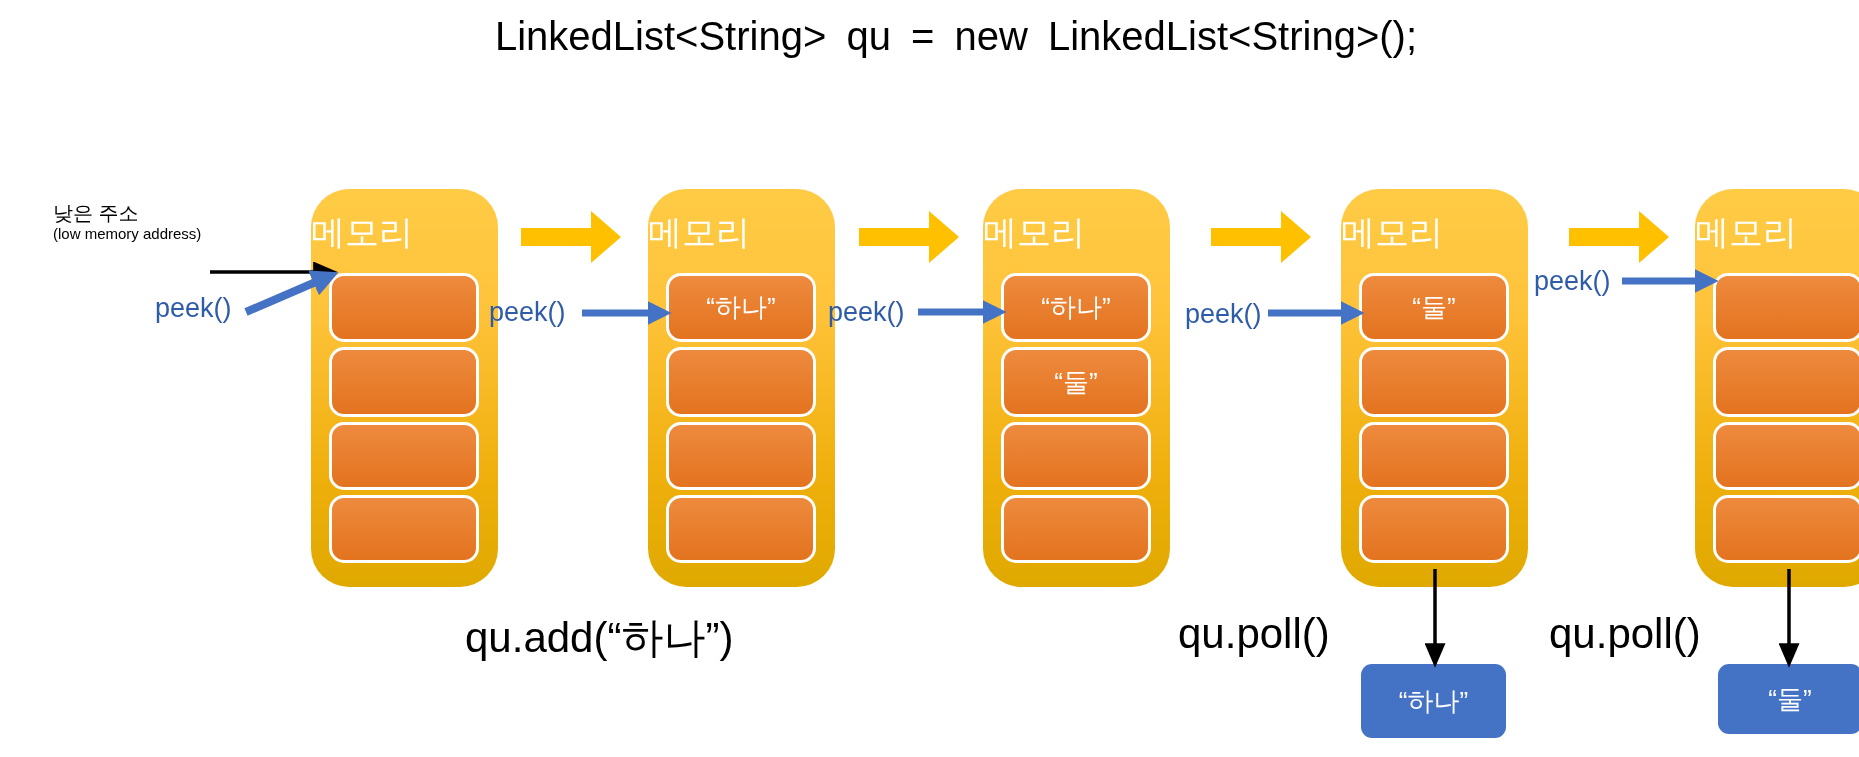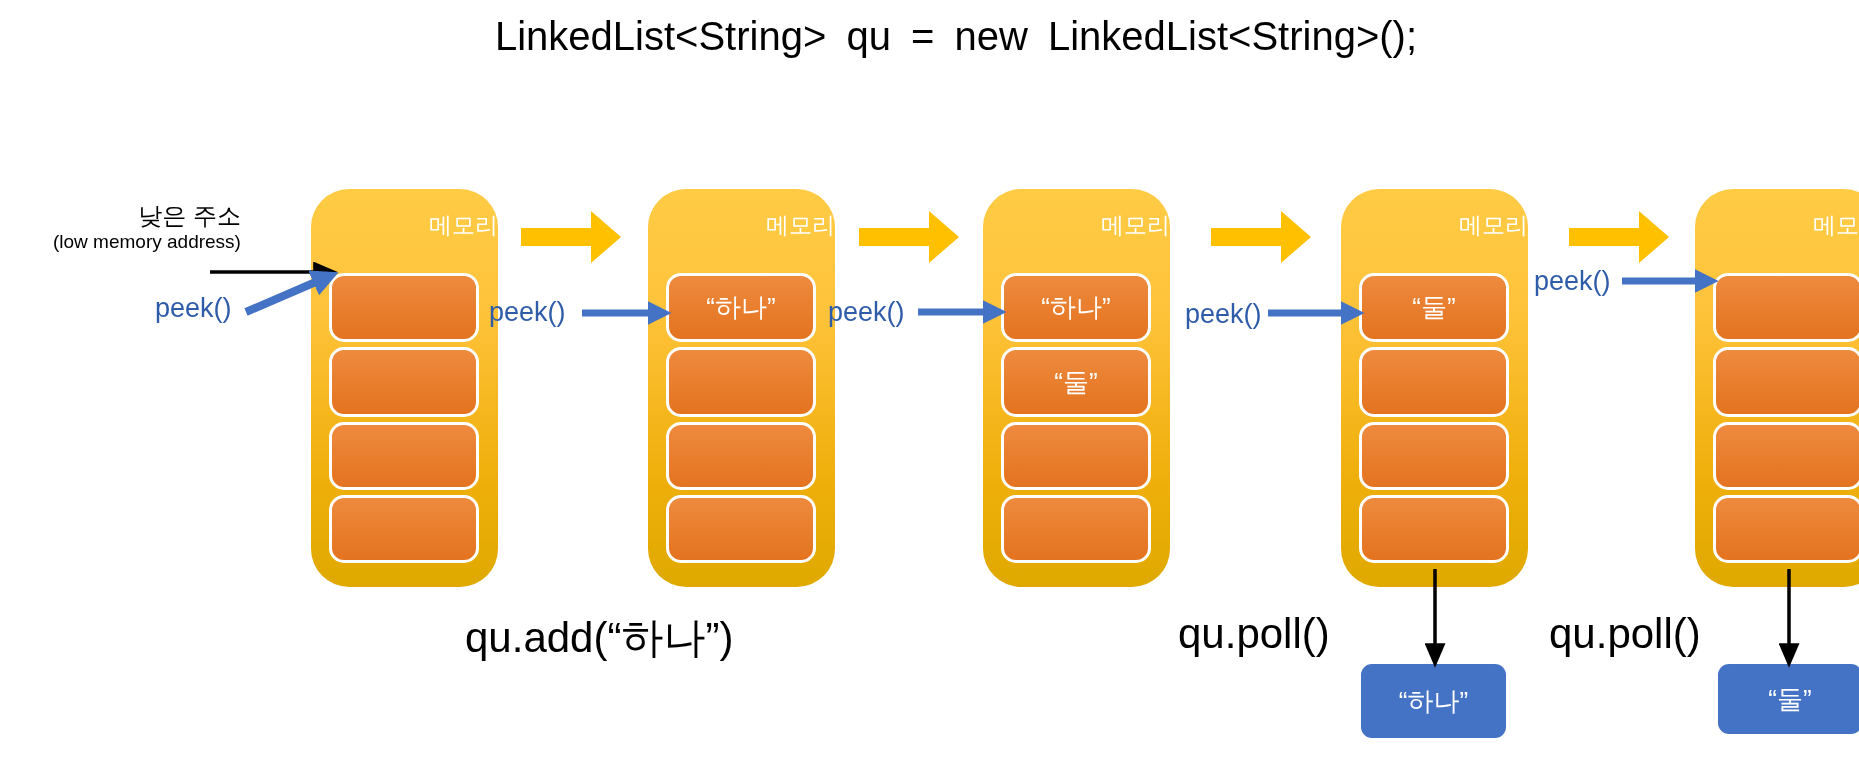--- a/index.html
+++ b/index.html
@@ -19,30 +19,30 @@
   .canvas{
     position:relative;width:1834px;height:757px;background:#ffffff;overflow:hidden;margin-left:39px;
   }
   .title{
     position:absolute;left:0;top:14px;width:100%;text-align:center;
     font-size:40px;font-weight:300;letter-spacing:0px;word-spacing:9px;color:var(--ink);
   }
   .low-addr{
     position:absolute;left:14px;top:201px;color:var(--ink);line-height:1.22;
   }
-  .low-addr .l1{font-size:24px;text-align:right;}
-  .low-addr .l2{font-size:19px;}
+  .low-addr .l1{font-size:20px;}
+  .low-addr .l2{font-size:15px;}
   .mem-block{
     position:absolute;top:189px;width:187px;height:398px;border-radius:38px;
     background:linear-gradient(180deg,var(--block-gold-top) 0%,#FFC33B 30%,#EFAF0C 72%,var(--block-gold-bottom) 100%);
     z-index:1;
   }
   .mem-title{
-    position:absolute;top:21px;left:0;width:100%;text-align:right;
-    color:#ffffff;font-size:23px;font-weight:300;
+    position:absolute;top:21px;left:0;width:100%;text-align:left;
+    color:#ffffff;font-size:34px;font-weight:300;
   }
   .cell{
     position:absolute;left:18px;width:150px;height:69px;border-radius:15px;
     background:linear-gradient(180deg,var(--cell-orange-top),var(--cell-orange-bottom));
     border:3px solid #ffffff;
     display:flex;align-items:center;justify-content:center;
     color:#ffffff;font-size:26px;font-weight:300;
   }
   .cell.c0{top:84px;}
   .cell.c1{top:158px;height:70px;}

